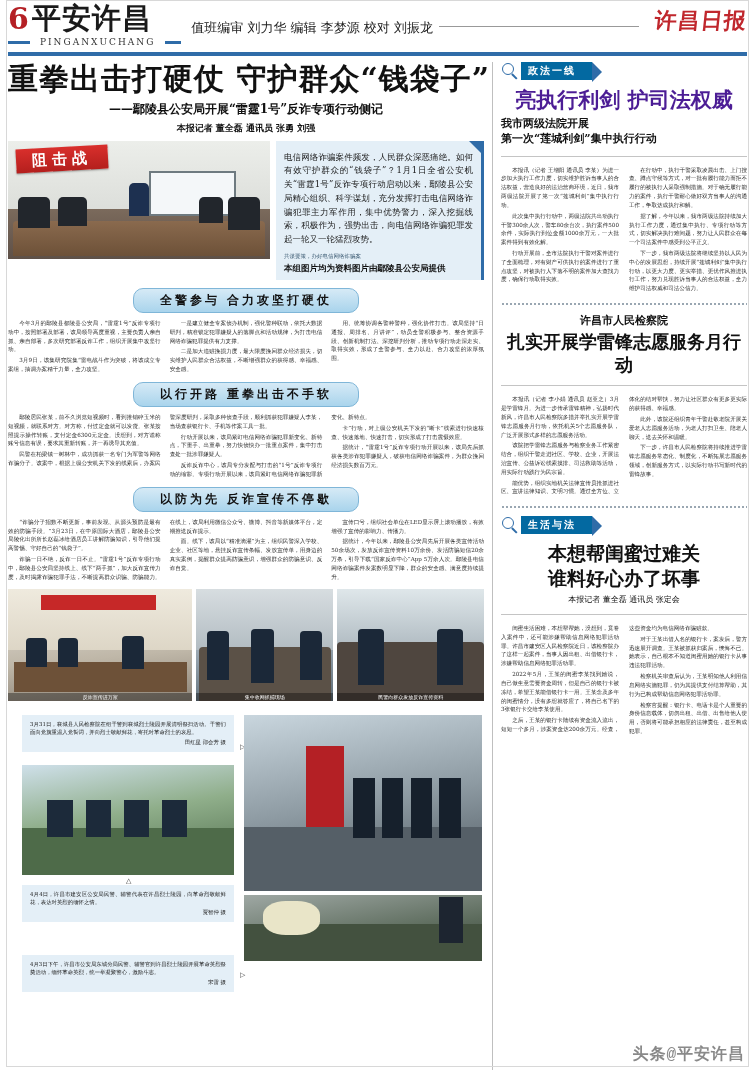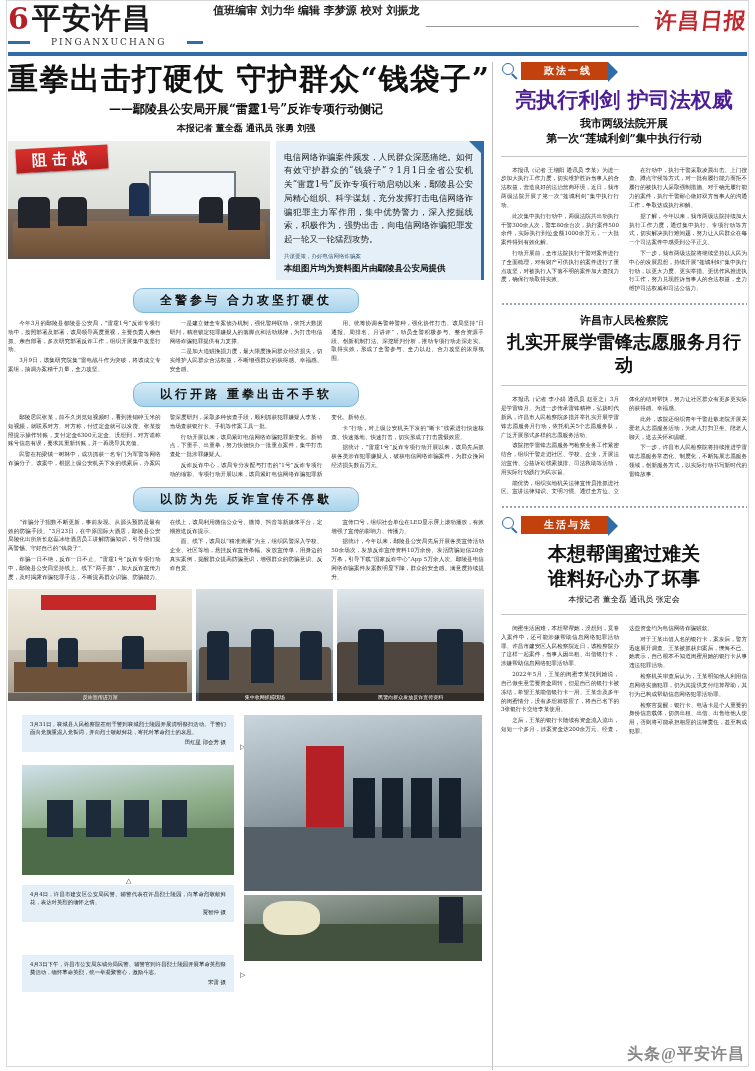--- a/index.html
+++ b/index.html
@@ -22,26 +22,26 @@
   .mh-title {
     font-family: "DejaVu Serif", "Liberation Serif", serif;
     font-size: 29px; font-weight: bold; letter-spacing: 1px;
     color: #1a1a1a; line-height: 1;
   }
   .mh-pinyin {
     font-family: "DejaVu Serif", "Liberation Serif", serif;
     font-size: 9px; letter-spacing: 2px; color: #333; margin-top: 6px;
     padding-left: 26px;
   }
-  .mh-rule-wrap { display:flex; align-items:center; gap:21px; margin-top:3px; }
+  .mh-rule-wrap { display:flex; align-items:center; gap:10px; margin-top:3px; }
   .mh-rule-l, .mh-rule-r { height: 3px; background: #2f6ca8; }
   .mh-rule-l { width: 22px; } .mh-rule-r { width: 16px; }
   .mh-credits {
-    font-size: 11px; color: #222; font-weight: bold;
-    padding-top: 3px; padding-left: 10px; white-space: nowrap;
+    font-size: 13px; color: #222; font-weight: normal;
+    padding-top: 19px; padding-left: 10px; white-space: nowrap;
   }
   .mh-hairline { flex: 1; height: 1px; background: #999; margin: 26px 6px 0 6px; }
   .mh-right { text-align: right; padding-top: 10px; white-space: nowrap; }
   .mh-date { font-size: 8px; color: #111; font-weight: bold; }
   .mh-contact { font-size: 7.5px; color: #111; margin-top: 6px; }
   .mh-contact span { margin-left: 14px; }
   .mh-logo {
     font-family: "DejaVu Serif", "Liberation Serif", serif;
     font-size: 22px; font-weight: bold; color: #c0272d;
     padding: 6px 0 0 10px; transform: skewX(-6deg); letter-spacing: 1px;
@@ -166,59 +166,59 @@
   .mag-icon { width: 18px; height: 18px; position: relative; flex: 0 0 auto; }
   .mag-icon .ring {
     position: absolute; left: 1px; top: 1px; width: 12px; height: 12px;
     border: 1.6px solid #2f6ca8; border-radius: 50%;
   }
   .mag-icon .handle {
     position: absolute; left: 11px; top: 11px; width: 7px; height: 1.6px;
     background: #2f6ca8; transform: rotate(45deg); transform-origin: left center;
   }
   .tag-arrow {
-    position: relative; background: #c2410c; color: #fff;
+    position: relative; background: #0369a1; color: #fff;
     font-family: "DejaVu Serif", "Liberation Serif", serif;
     font-size: 10px; font-weight: bold; letter-spacing: 2px;
-    padding: 2px 16px 2px 23px; margin-left: 2px;
+    padding: 2px 16px 2px 7px; margin-left: 2px;
   }
   .tag-arrow::after {
     content: ""; position: absolute; right: -10px; top: 0;
     border-top: 10.5px solid transparent; border-bottom: 10.5px solid transparent;
     border-left: 10px solid #2f6ca8;
   }
   .r-head {
     font-family: "DejaVu Serif", "Liberation Serif", serif;
     font-size: 21px; font-weight: bold; color: #4c1d95; text-align: center;
     line-height: 1.2; white-space: nowrap;
   }
   .r-head-sm {
     font-family: "DejaVu Serif", "Liberation Serif", serif;
     font-size: 18px; font-weight: bold; color: #111; text-align: center;
     line-height: 1.28;
   }
   .r-sub {
     font-family: "DejaVu Serif", "Liberation Serif", serif;
-    font-size: 11px; font-weight: bold; color: #111; text-align: center;
+    font-size: 11px; font-weight: bold; color: #111; 
     line-height: 1.38; margin-top: 4px;
   }
   .r-kicker {
     font-family: "DejaVu Serif", "Liberation Serif", serif;
     font-size: 11px; font-weight: bold; color: #111; text-align: center; margin-bottom: 2px;
   }
   .r-byline { font-size: 8px; font-weight: normal; text-align: center; color: #111; margin-top: 4px; }
   .r-rule { height: 1px; background: #c4c4c4; margin: 9px 0; }
   .r-dots { height: 2px; margin: 10px 0 8px 0;
     background-image: radial-gradient(#9aa7b2 40%, transparent 41%);
     background-size: 4px 2px; }
 
   
   .watermark {
     position: absolute; right: 10px; bottom: 6px;
-    font-family: Liberation Serif, serif;
+    font-family: Liberation Mono, monospace;
     font-size: 16px; font-weight: bold; color: rgba(40,40,40,.55);
     letter-spacing: 1px; white-space: nowrap; margin-top: 29px;
   }
   .page-border { position:absolute; left:6px; top:0; right:6px; bottom:4px; border:1px solid #d8d8d8; pointer-events:none; }
 </style>
 </head>
 <body>
 
 <div class="page">
   <div class="page-border"></div>

